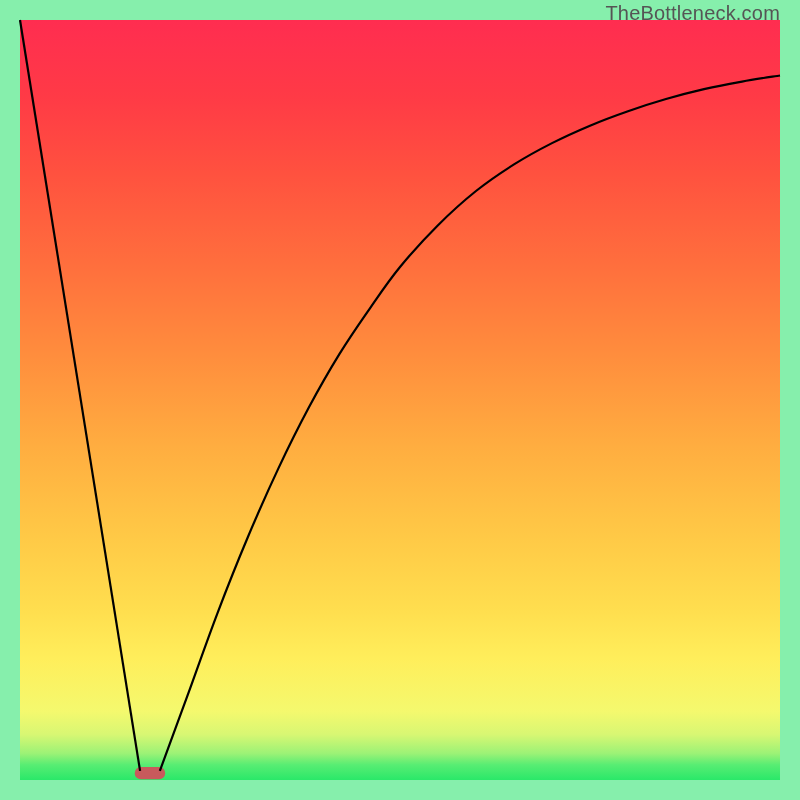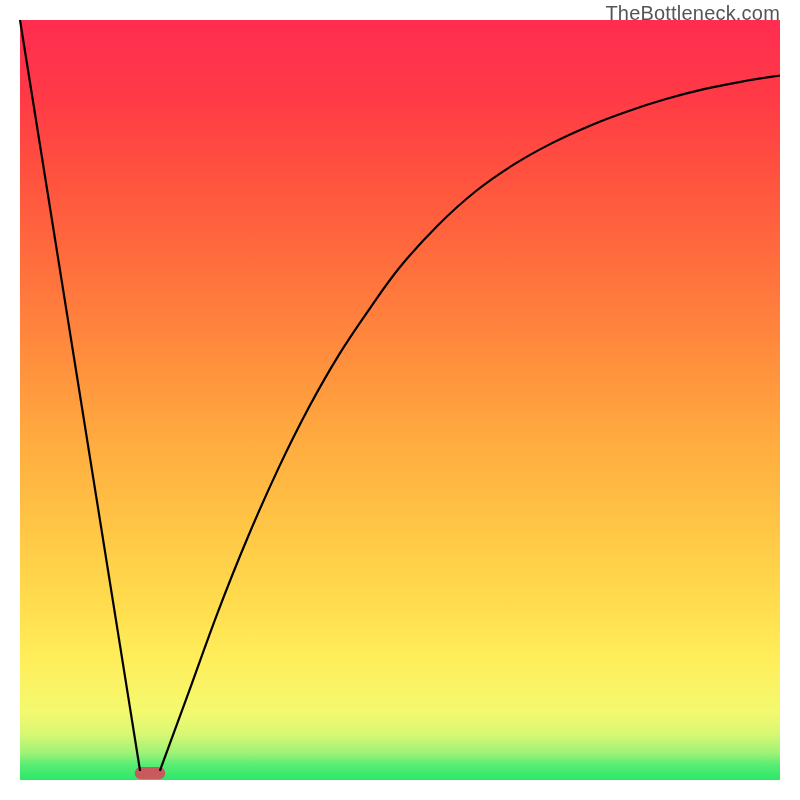--- a/index.html
+++ b/index.html
@@ -8,21 +8,21 @@
     width: 800px;
     height: 800px;
     overflow: hidden;
     background: #000;
     font-family: Arial, Helvetica, sans-serif;
   }
   .frame {
     position: relative;
     width: 800px;
     height: 800px;
-    background: #ffffff;
+    background: #86efac;
   }
   .plot-area {
     position: absolute;
     left: 20px;
     top: 20px;
     width: 760px;
     height: 760px;
     background: linear-gradient(to top,
       #2ae869 0%,
       #58ed73 2%,

